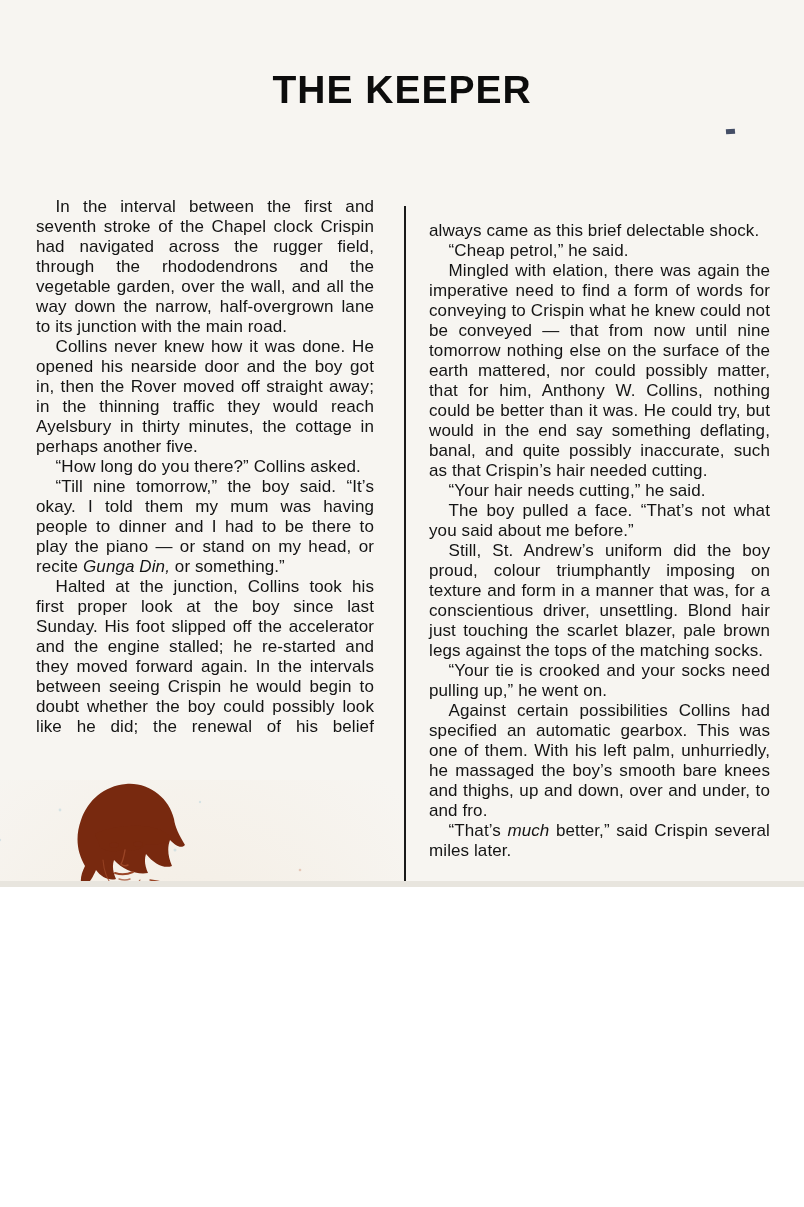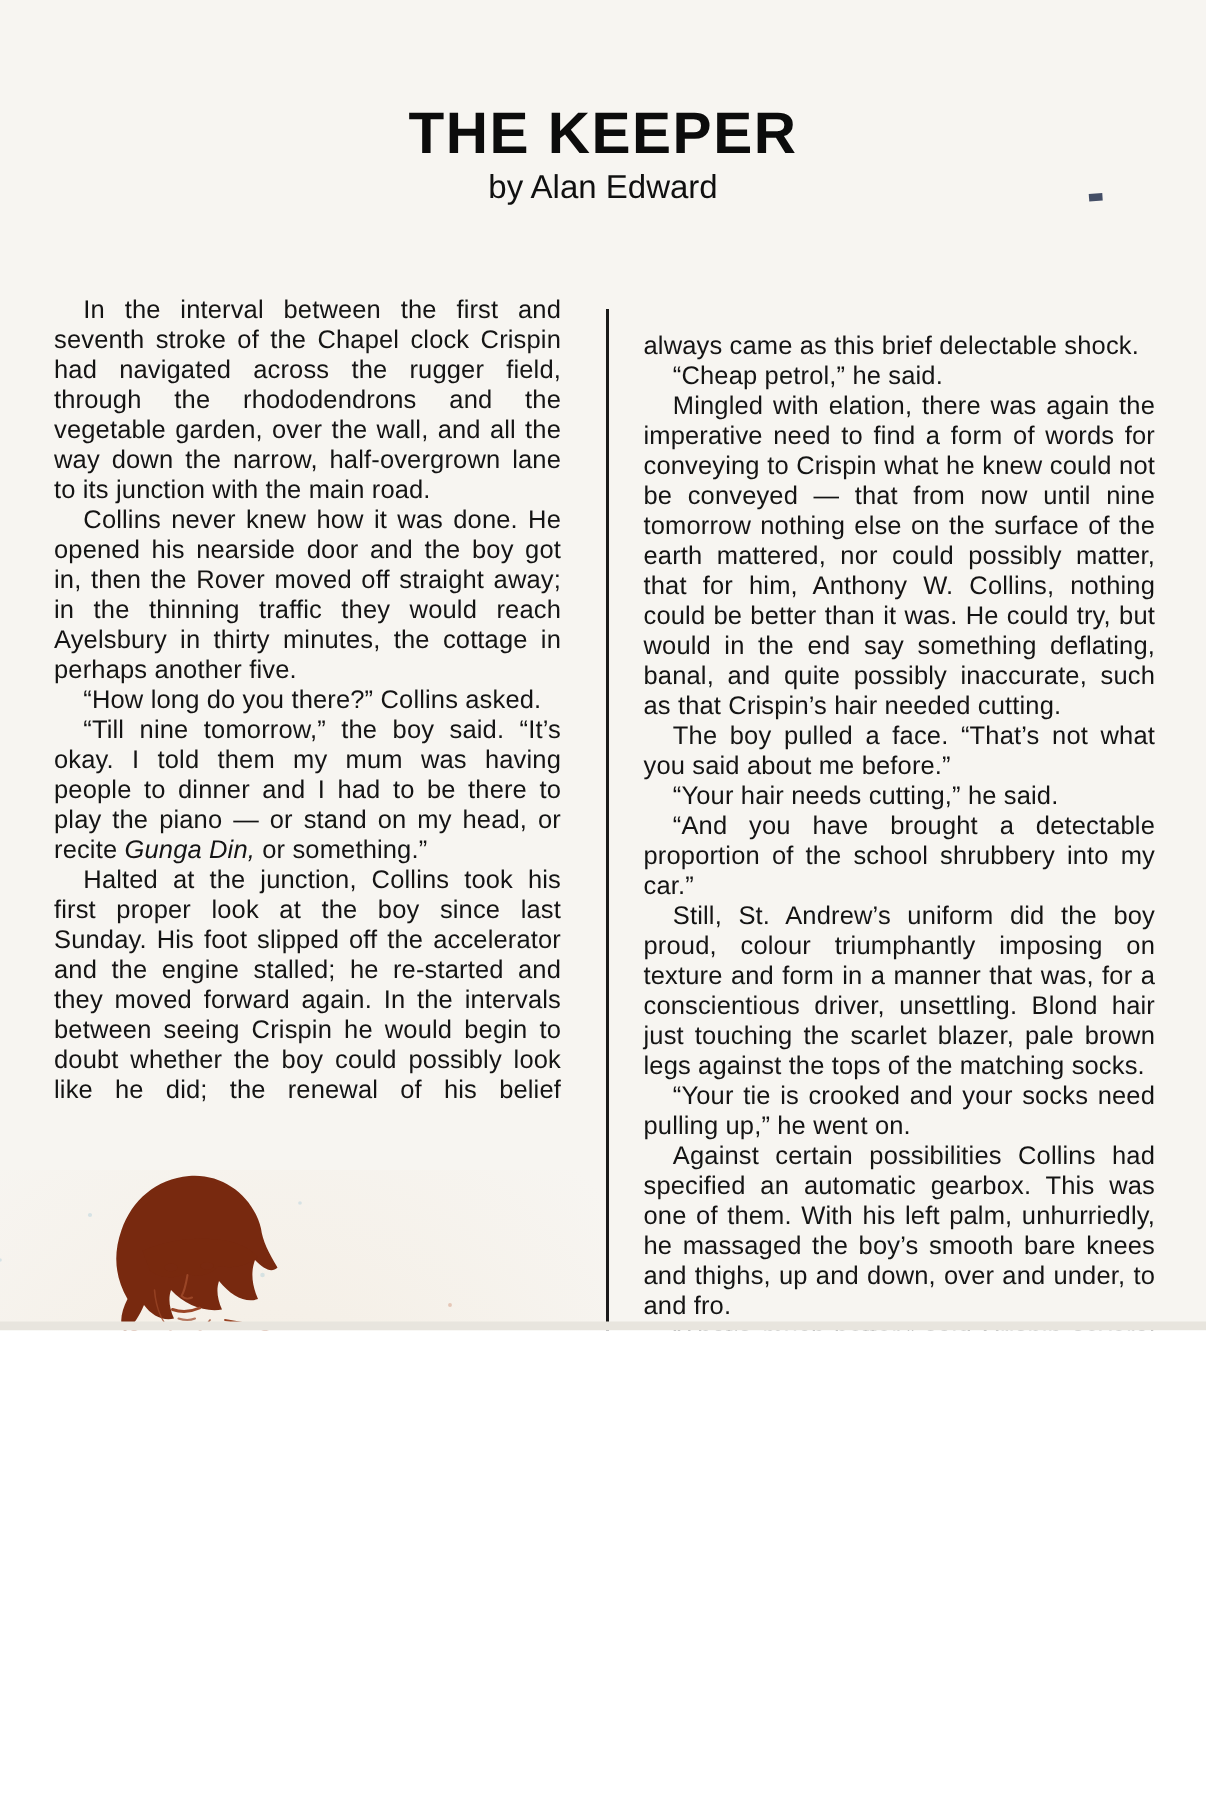--- a/index.html
+++ b/index.html
@@ -74,40 +74,38 @@
     width: 804px; height: 6px;
     background: #e8e5de;
   }
 </style>
 </head>
 <body>
 
 <div class="page">
 
   <h1 class="title">THE KEEPER</h1>
-  <div class="byline">by Alan Edward</div>
   <div class="artifact-dash"></div>
 
   <div class="column col-left">
       <p class="para">In the interval between the first and seventh stroke of the Chapel clock Crispin had navigated across the rugger field, through the rhododendrons and the vegetable garden, over the wall, and all the way down the narrow, half-overgrown lane to its junction with the main road.</p>
       <p class="para">Collins never knew how it was done. He opened his nearside door and the boy got in, then the Rover moved off straight away; in the thinning traffic they would reach Ayelsbury in thirty minutes, the cottage in perhaps another five.</p>
       <p class="para">“How long do you there?” Collins asked.</p>
       <p class="para">“Till nine tomorrow,” the boy said. “It’s okay. I told them my mum was having people to dinner and I had to be there to play the piano — or stand on my head, or recite <em>Gunga Din,</em> or something.”</p>
       <p class="para">Halted at the junction, Collins took his first proper look at the boy since last Sunday. His foot slipped off the accelerator and the engine stalled; he re-started and they moved forward again. In the intervals between seeing Crispin he would begin to doubt whether the boy could possibly look like he did; the renewal of his belief</p>
     </div>
 
   <div class="divider"></div>
 
   <div class="column col-right">
       <p class="para">always came as this brief delectable shock.</p>
       <p class="para">“Cheap petrol,” he said.</p>
       <p class="para">Mingled with elation, there was again the imperative need to find a form of words for conveying to Crispin what he knew could not be conveyed — that from now until nine tomorrow nothing else on the surface of the earth mattered, nor could possibly matter, that for him, Anthony W. Collins, nothing could be better than it was. He could try, but would in the end say something deflating, banal, and quite possibly inaccurate, such as that Crispin’s hair needed cutting.</p>
+      <p class="para">“Your hair needs cutting,” he said.</p>
       <p class="para">The boy pulled a face. “That’s not what you said about me before.”</p>
-      <p class="para">“Your hair needs cutting,” he said.</p>
-      <p class="para">“And you have brought a detectable proportion of the school shrubbery into my car.”</p>
       <p class="para">Still, St. Andrew’s uniform did the boy proud, colour triumphantly imposing on texture and form in a manner that was, for a conscientious driver, unsettling. Blond hair just touching the scarlet blazer, pale brown legs against the tops of the matching socks.</p>
       <p class="para">“Your tie is crooked and your socks need pulling up,” he went on.</p>
       <p class="para">Against certain possibilities Collins had specified an automatic gearbox. This was one of them. With his left palm, unhurriedly, he massaged the boy’s smooth bare knees and thighs, up and down, over and under, to and fro.</p>
       <p class="para">“That’s <em>much</em> better,” said Crispin several miles later.</p>
     </div>
 
   <div class="illustration">
     <svg width="404" height="427" viewBox="0 0 404 427" xmlns="http://www.w3.org/2000/svg">
       <defs>
         <radialGradient id="paperTint" cx="45%" cy="55%" r="75%">

